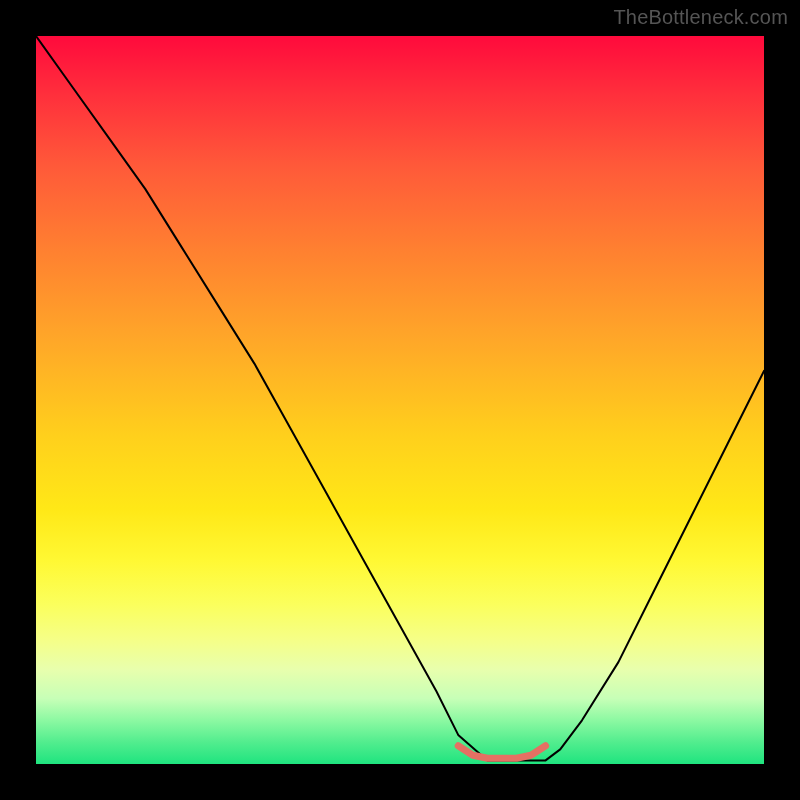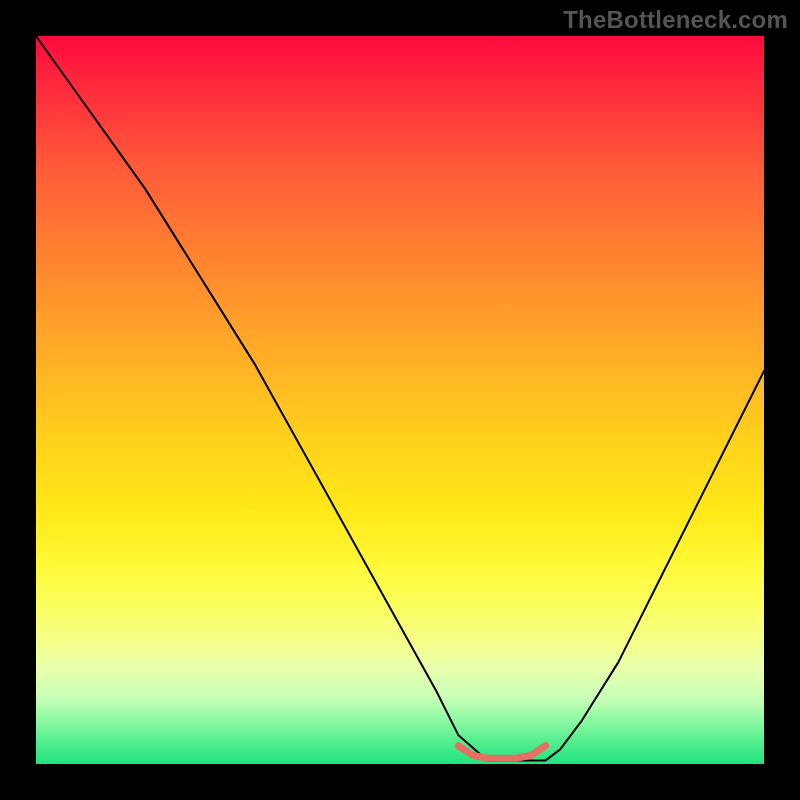--- a/index.html
+++ b/index.html
@@ -39,23 +39,23 @@
       #8cf9a2 94%,
       #52ed8e 97%,
       #1fe47f 100%
     );
   }
   .watermark {
     position: absolute;
     top: 6px;
     right: 12px;
     color: #555;
-    font-size: 24px;
+    font-size: 20px;
     letter-spacing: 0.2px;
-    font-weight: 700;
+    font-weight: 400;
   }
   svg.overlay {
     position: absolute;
     inset: 0;
     width: 100%;
     height: 100%;
   }
 </style>
 </head>
 <body>

